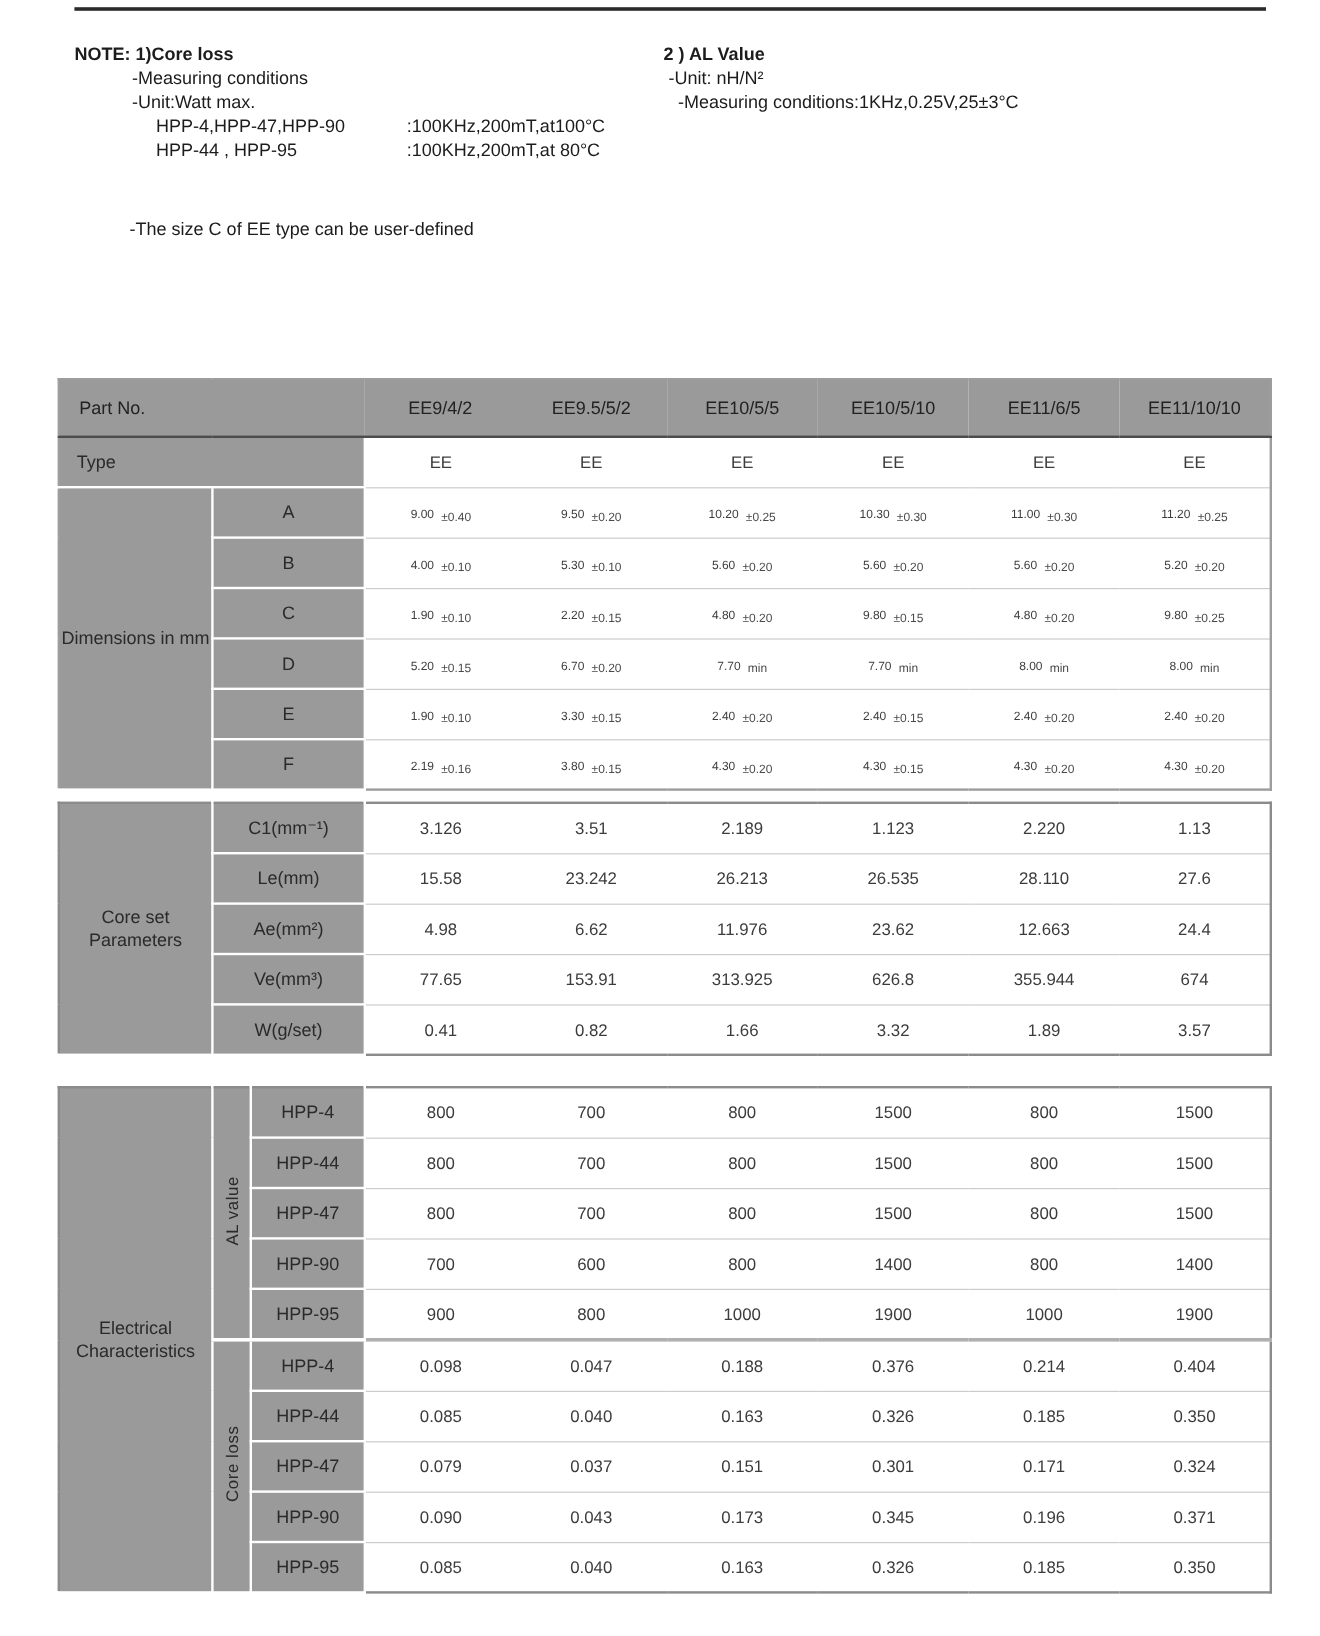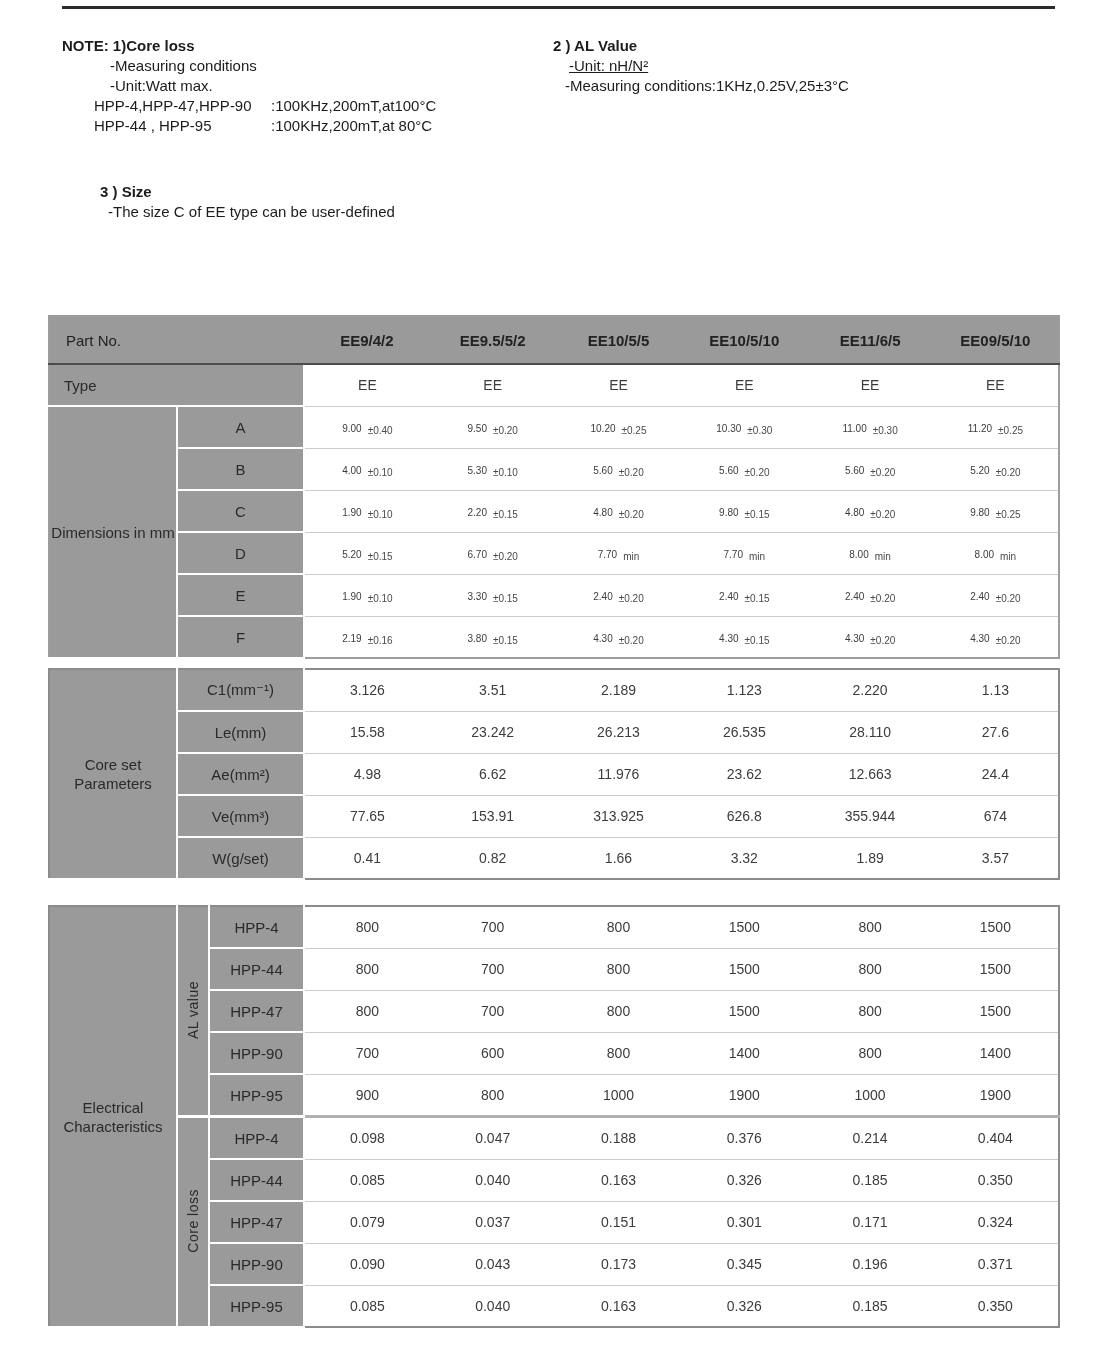--- a/index.html
+++ b/index.html
@@ -7,42 +7,42 @@
     position:relative; width:1100px; height:1363px; background:#ffffff;
     font-family:"Liberation Sans","DejaVu Sans",sans-serif; color:#1f1f1f;
     overflow:hidden;
   }
   .toprule { position:absolute; left:62px; top:6px; width:993px; height:3px; background:#2b2b2b; }
 
   
   .note { position:absolute; font-size:15px; line-height:20px; color:#1c1c1c; }
   .nt { font-weight:bold; }
   .ind { margin-left:48px; }
-  .cond { display:flex; margin-left:32px; }
+  .cond { display:flex; margin-left:68px;gap:32px; }
   .cond .cn { width:177px; }
   .size-title { font-weight:bold; }
 
   
   table { position:absolute; left:48px; border-collapse:collapse; table-layout:fixed; width:1010px; }
   td { padding:0; height:40px; vertical-align:middle; }
   .t1 { border:2px solid #9e9d9d; }
   .t2, .t3 { border:2px solid #8b8b8b; }
 
   
   td.g {
     background:#9b9a9a; color:#2a2a2a; text-align:center; font-size:15px;
     border-right:2px solid #fff; border-bottom:2px solid #fff;
   }
   td.g.big { font-size:15px; line-height:19px; }
   td.g.left { text-align:left; padding-left:14px; }
 
   
   .t1-head td { height:46px; background:#9b9a9a; border-bottom:2px solid #4c4c4c; }
   td.head-label { color:#222; font-size:15px; text-align:left; padding-left:16px; }
-  td.head-part  { color:#222; font-size:15px; text-align:center;font-weight:bold; }
+  td.head-part  { color:#222; font-size:15px; text-align:center; }
 
   
   td.data {
     background:#fff; text-align:center; font-size:14px; color:#3c3c3c;
     border-bottom:1px solid #cccccc;
   }
   span.v { font-size:10px; }
   span.tol { font-size:10px; color:#4a4a4a; margin-left:6px; position:relative; top:2px; }
 
   
@@ -69,44 +69,43 @@
       <span>:100KHz,200mT,at100°C</span>
     </div>
     <div class="cond">
       <span class="cn">HPP-44 , HPP-95</span>
       <span>:100KHz,200mT,at 80°C</span>
     </div>
   </div>
 
   <div class="note" style="left:553px; top:36px; width:460px;">
     <div class="nt">2 )  AL Value</div>
-    <div style="margin-left:16px;text-decoration:underline;">-Unit: nH/N²</div>
+    <div style="margin-left:4px;">-Unit: nH/N²</div>
     <div style="margin-left:12px;">-Measuring conditions:1KHz,0.25V,25±3°C</div>
   </div>
 
   <div class="note" style="left:100px; top:182px; width:480px;">
-    <div class="size-title">3 ) Size</div>
     <div style="margin-left:8px;">-The size C of EE type can be user-defined</div>
   </div>
 
   <table class="t1" style="top:315px;">
     <colgroup>
       <col style="width:128px">
         <col style="width:127px">
       <col span="6" style="width:125.8px">
     </colgroup>
     <tbody>
         <tr class="t1-head">
           <td class="head-label" colspan="2">Part No.</td>
           <td class="head-part">EE9/4/2</td>
           <td class="head-part">EE9.5/5/2</td>
           <td class="head-part">EE10/5/5</td>
           <td class="head-part">EE10/5/10</td>
           <td class="head-part">EE11/6/5</td>
-          <td class="head-part">EE09/5/10</td>
+          <td class="head-part">EE11/10/10</td>
         </tr>
         <tr>
           <td class="g left" colspan="2">Type</td>
           <td class="data">EE</td>
           <td class="data">EE</td>
           <td class="data">EE</td>
           <td class="data">EE</td>
           <td class="data">EE</td>
           <td class="data">EE</td>
         </tr>

